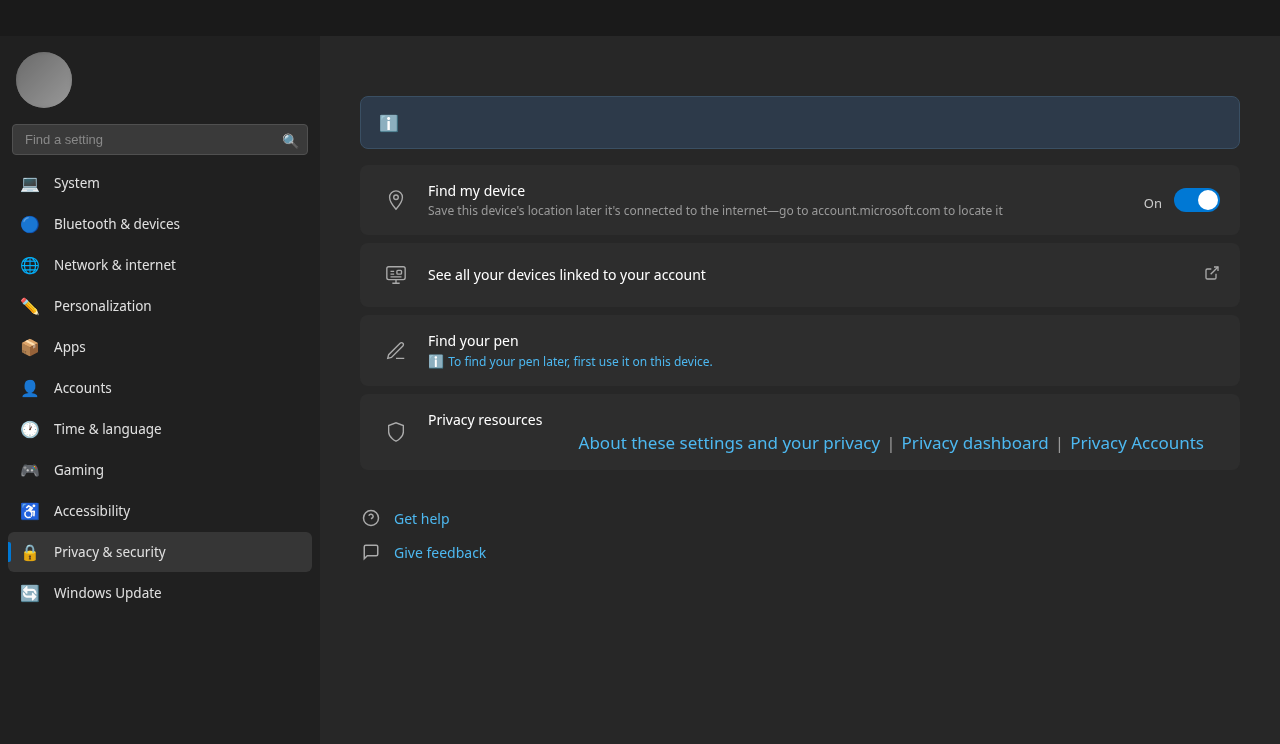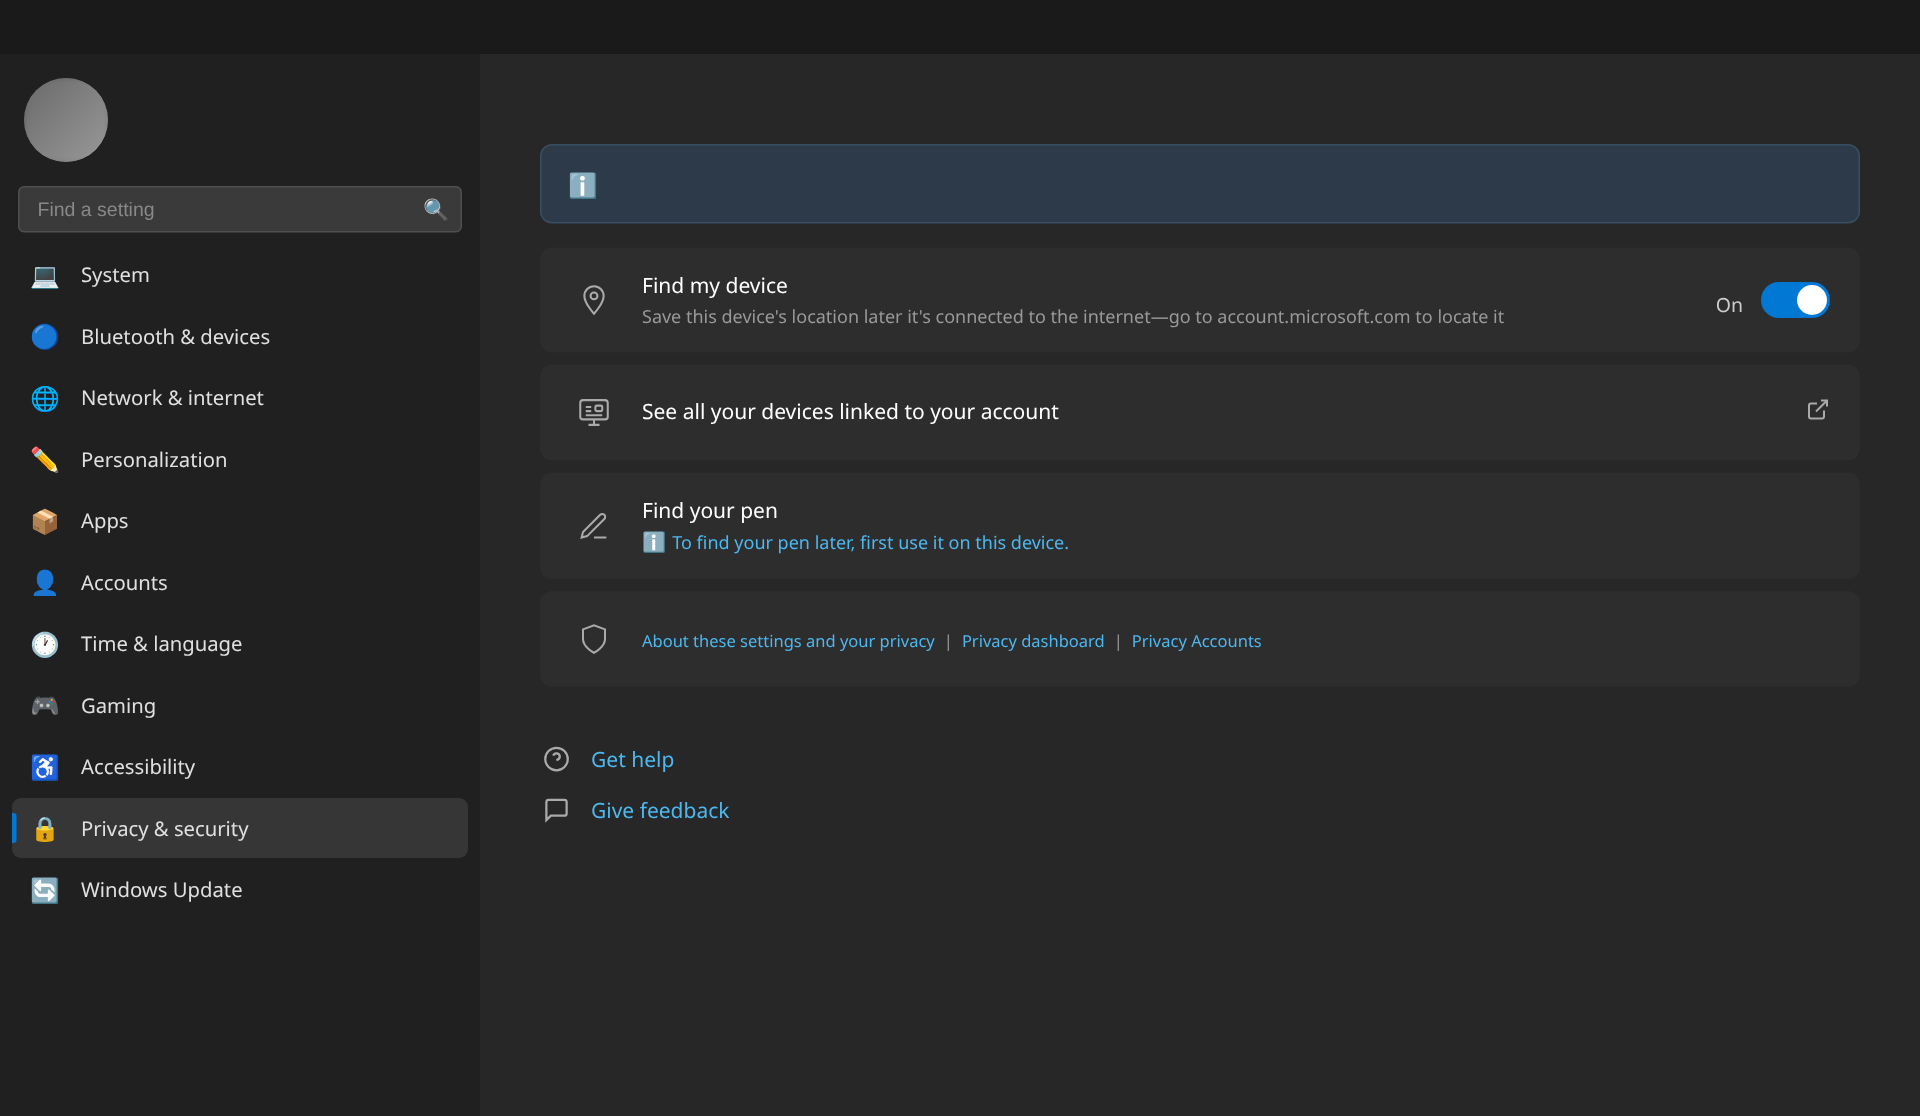--- a/index.html
+++ b/index.html
@@ -281,23 +281,24 @@
       align-items: center;
       gap: 4px;
       margin-top: 2px;
     }
 
     
     .privacy-links {
       display: flex;
       align-items: center;
       gap: 0;
-      font-size: 11px;
+      font-size: 17px;
       flex-wrap: wrap;
       margin-top: 2px;
+      justify-content: flex-end;
     }
     .privacy-link {
       color: #4db8f0;
       cursor: pointer;
       text-decoration: none;
     }
     .privacy-sep {
       color: #999;
       margin: 0 6px;
     }
@@ -477,20 +478,21 @@
           </div>
         </div>
         <div class="settings-card">
           <div class="settings-row">
             <div class="row-icon">
               <svg width="22" height="22" viewBox="0 0 24 24" fill="none" stroke="#aaa" stroke-width="1.5">
     <path d="M12 22s8-4 8-10V5l-8-3-8 3v7c0 6 8 10 8 10z"></path>
   </svg>
             </div>
             <div class="row-text">
+              <div class="row-title">Privacy resources</div>
               <div class="privacy-links">
                 <a class="privacy-link" href="#">About these settings and your privacy</a>
                 <span class="privacy-sep">|</span>
                 <a class="privacy-link" href="#">Privacy dashboard</a>
                 <span class="privacy-sep">|</span>
                 <a class="privacy-link" href="#">Privacy Accounts</a>
               </div>
             </div>
             <div class="row-right"></div>
           </div>

